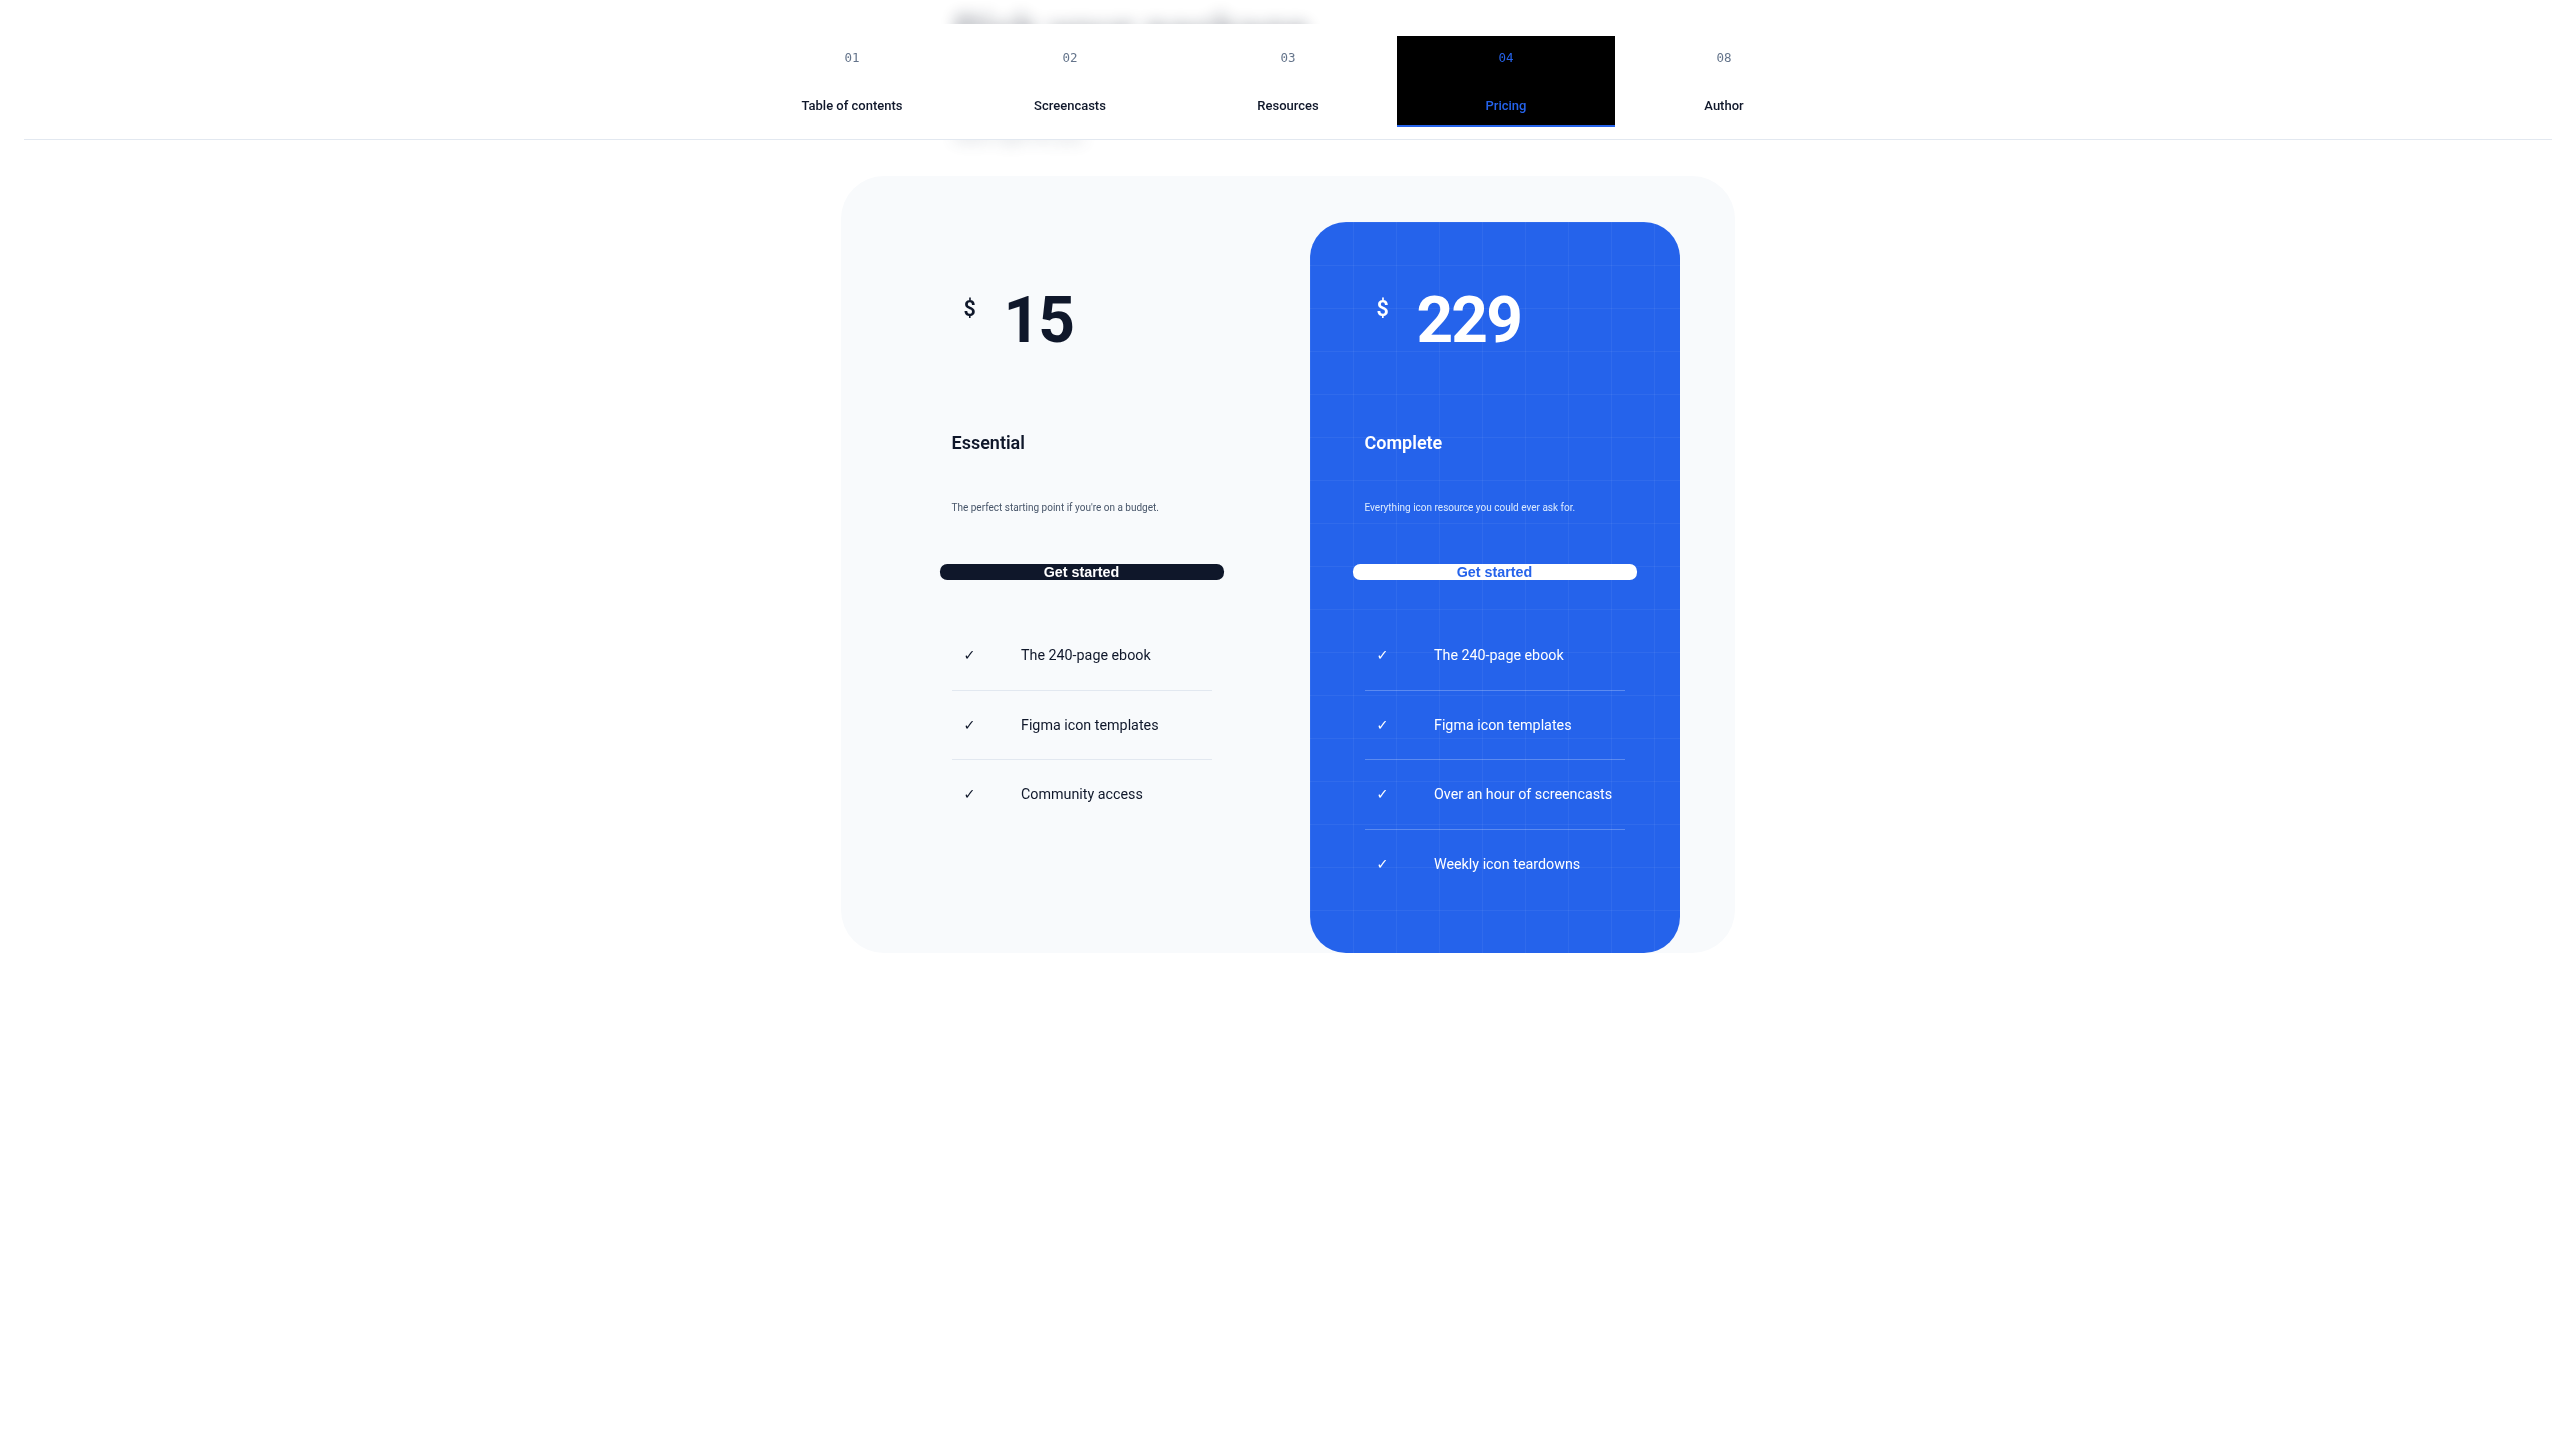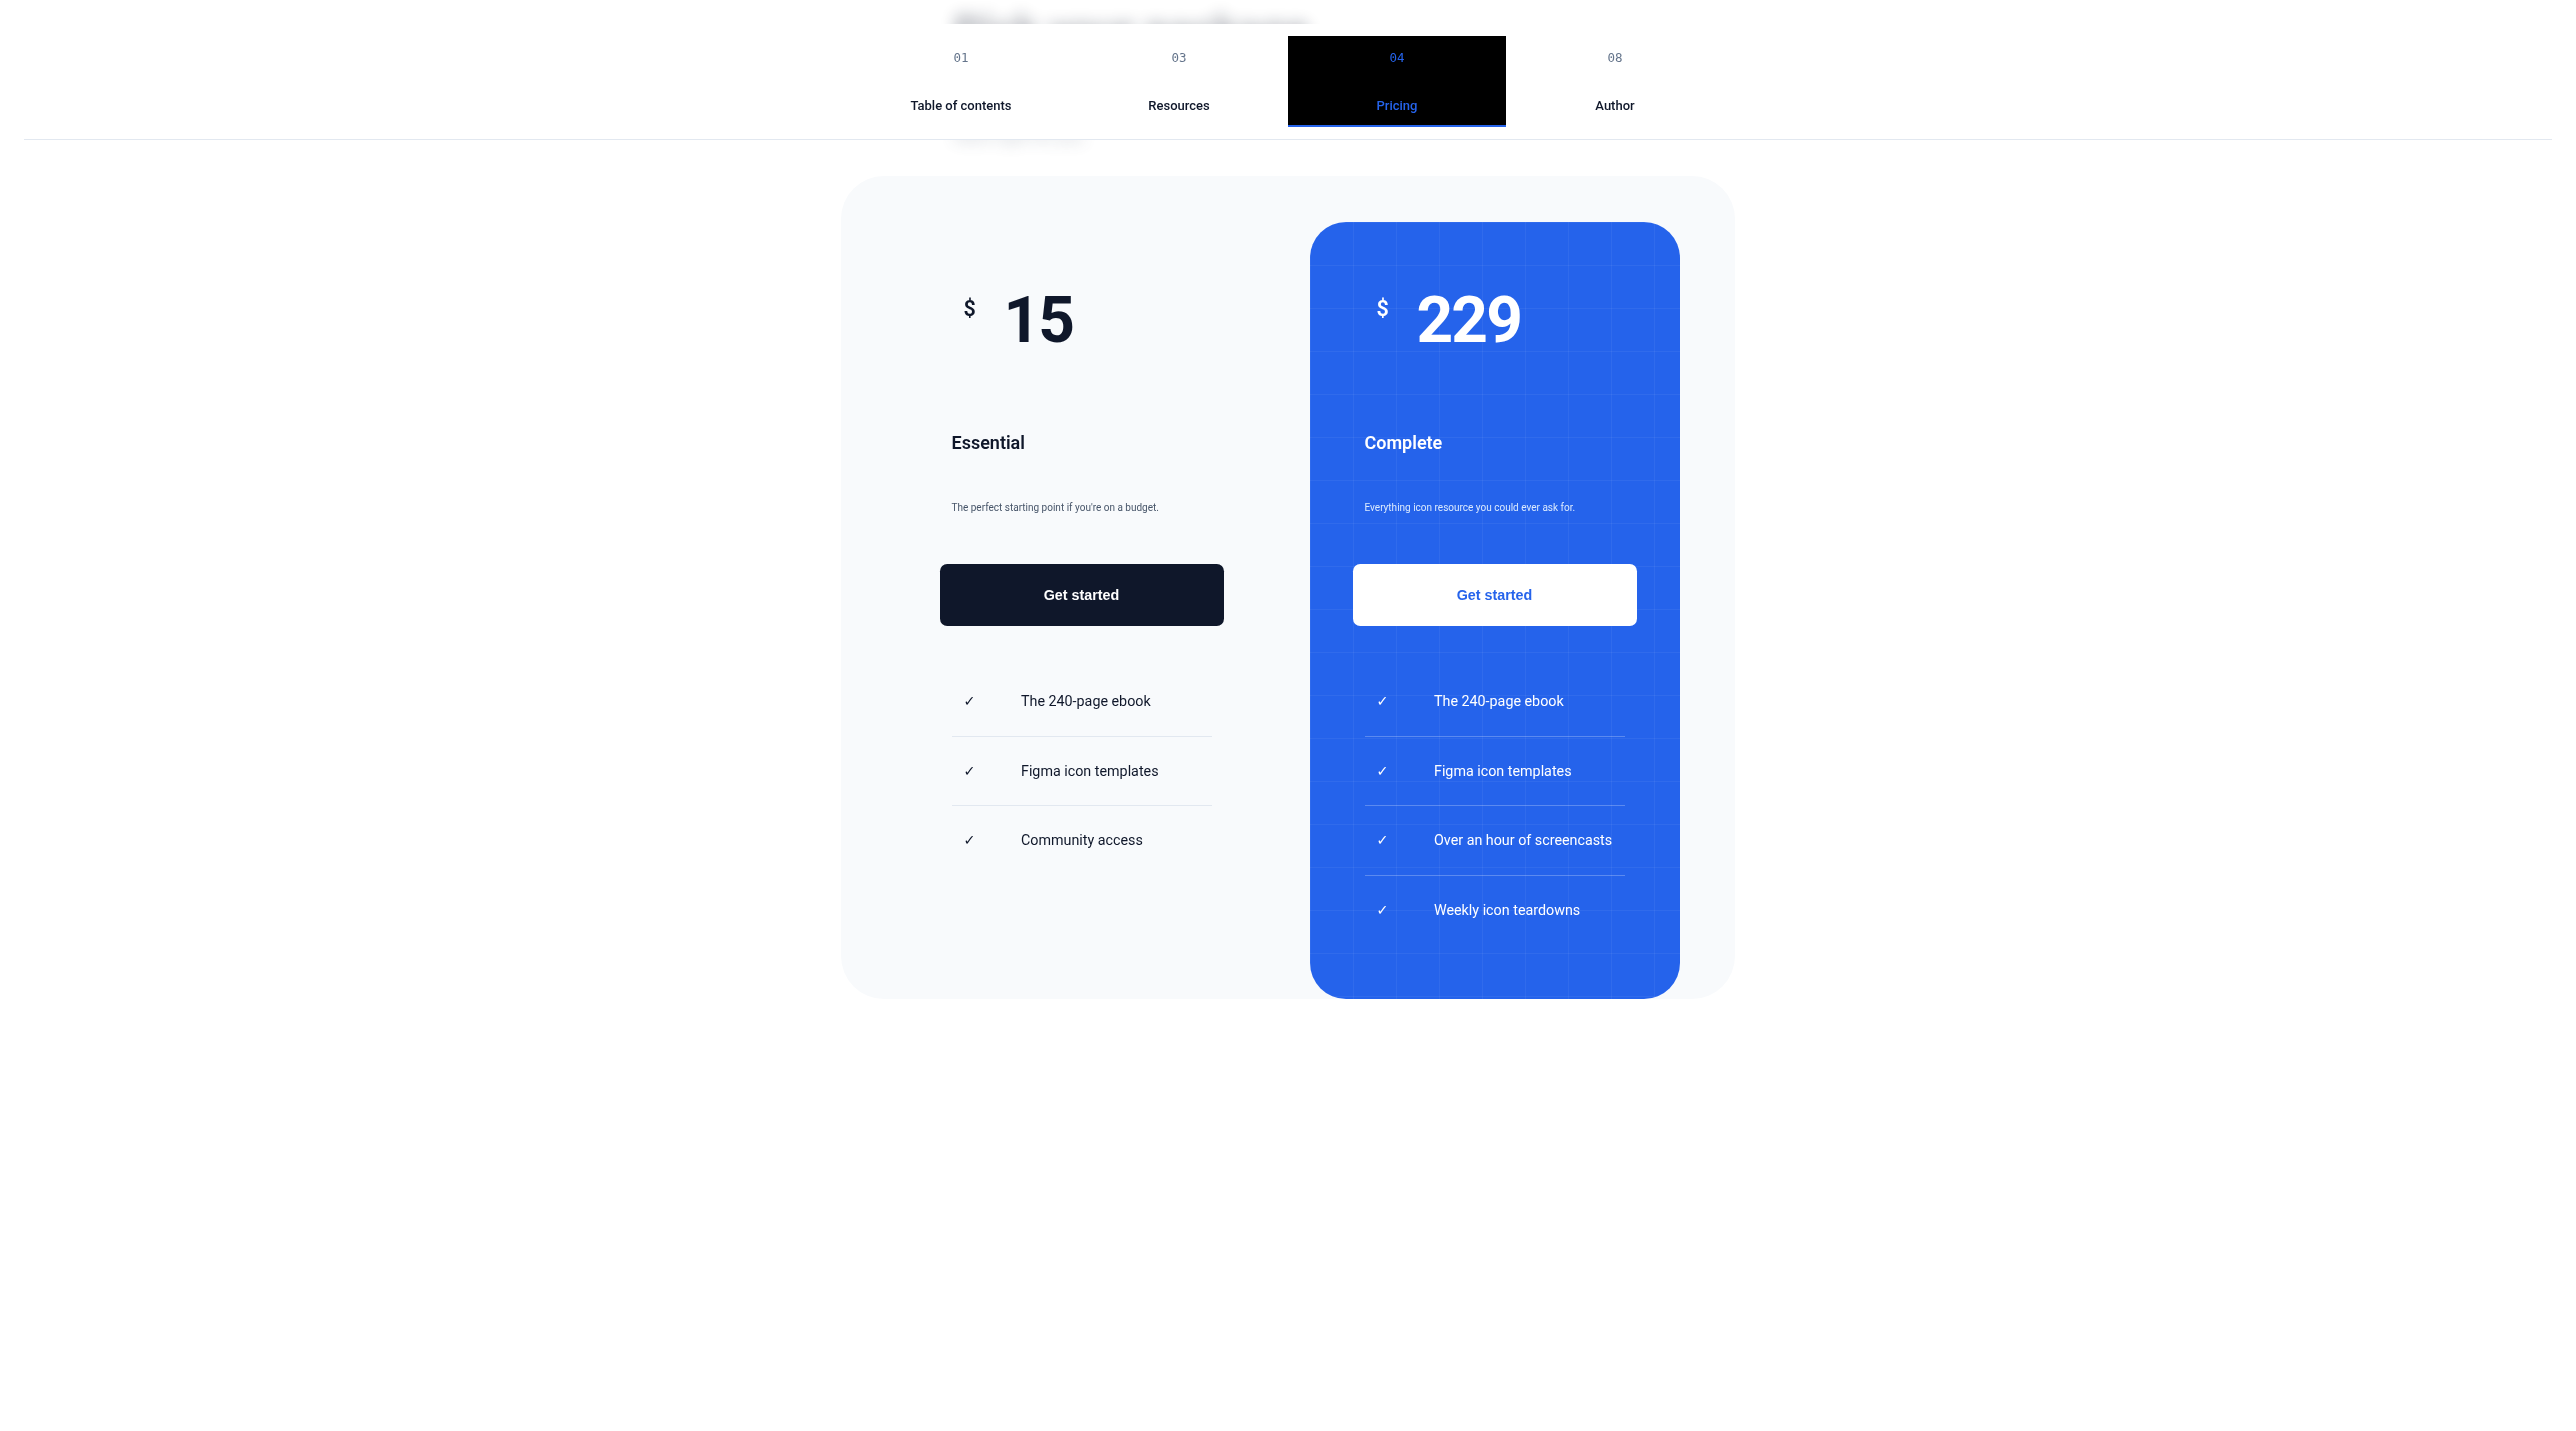--- a/index.html
+++ b/index.html
@@ -144,21 +144,21 @@
       font-size: 10px;
       line-height: 1.6;
       color: #475569;
       margin-bottom: 36px;
     }
     .price-card.featured .plan-desc {
       color: #dbeafe;
     }
     .cta-button {
       width: 100%;
-      padding: 23px;
+      padding: 0;
       border-radius: 7.2px;
       border: none;
       font-size: 14.3px;
       font-weight: 600;
       cursor: pointer;
       margin-bottom: 29px;
     }
     .cta-dark {
       background: #0f172a;
       color: #fff;
@@ -197,20 +197,24 @@
 
 <div class="blurred-header">
   <div class="blurred-title">Pick your package</div>
   <div class="blurred-desc">"Everything Starts as a Square" is available in two different packages so you can pick the one that's right for you.</div>
 </div>
 
 <nav class="nav-bar">
   <div class="nav-item">
     <span class="nav-number">01</span>
     <span class="nav-label">Table of contents</span>
+  </div>
+  <div class="nav-item">
+    <span class="nav-number">02</span>
+    <span class="nav-label">Screencasts</span>
   </div>
   <div class="nav-item">
     <span class="nav-number">03</span>
     <span class="nav-label">Resources</span>
   </div>
   <div class="nav-item active">
     <span class="nav-number">04</span>
     <span class="nav-label">Pricing</span>
   </div>
   <div class="nav-item">

